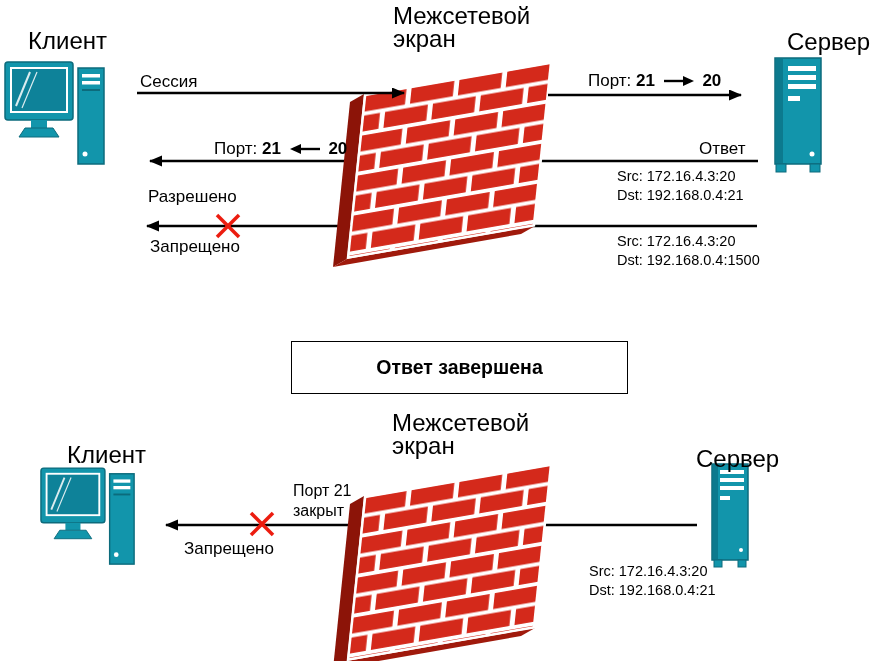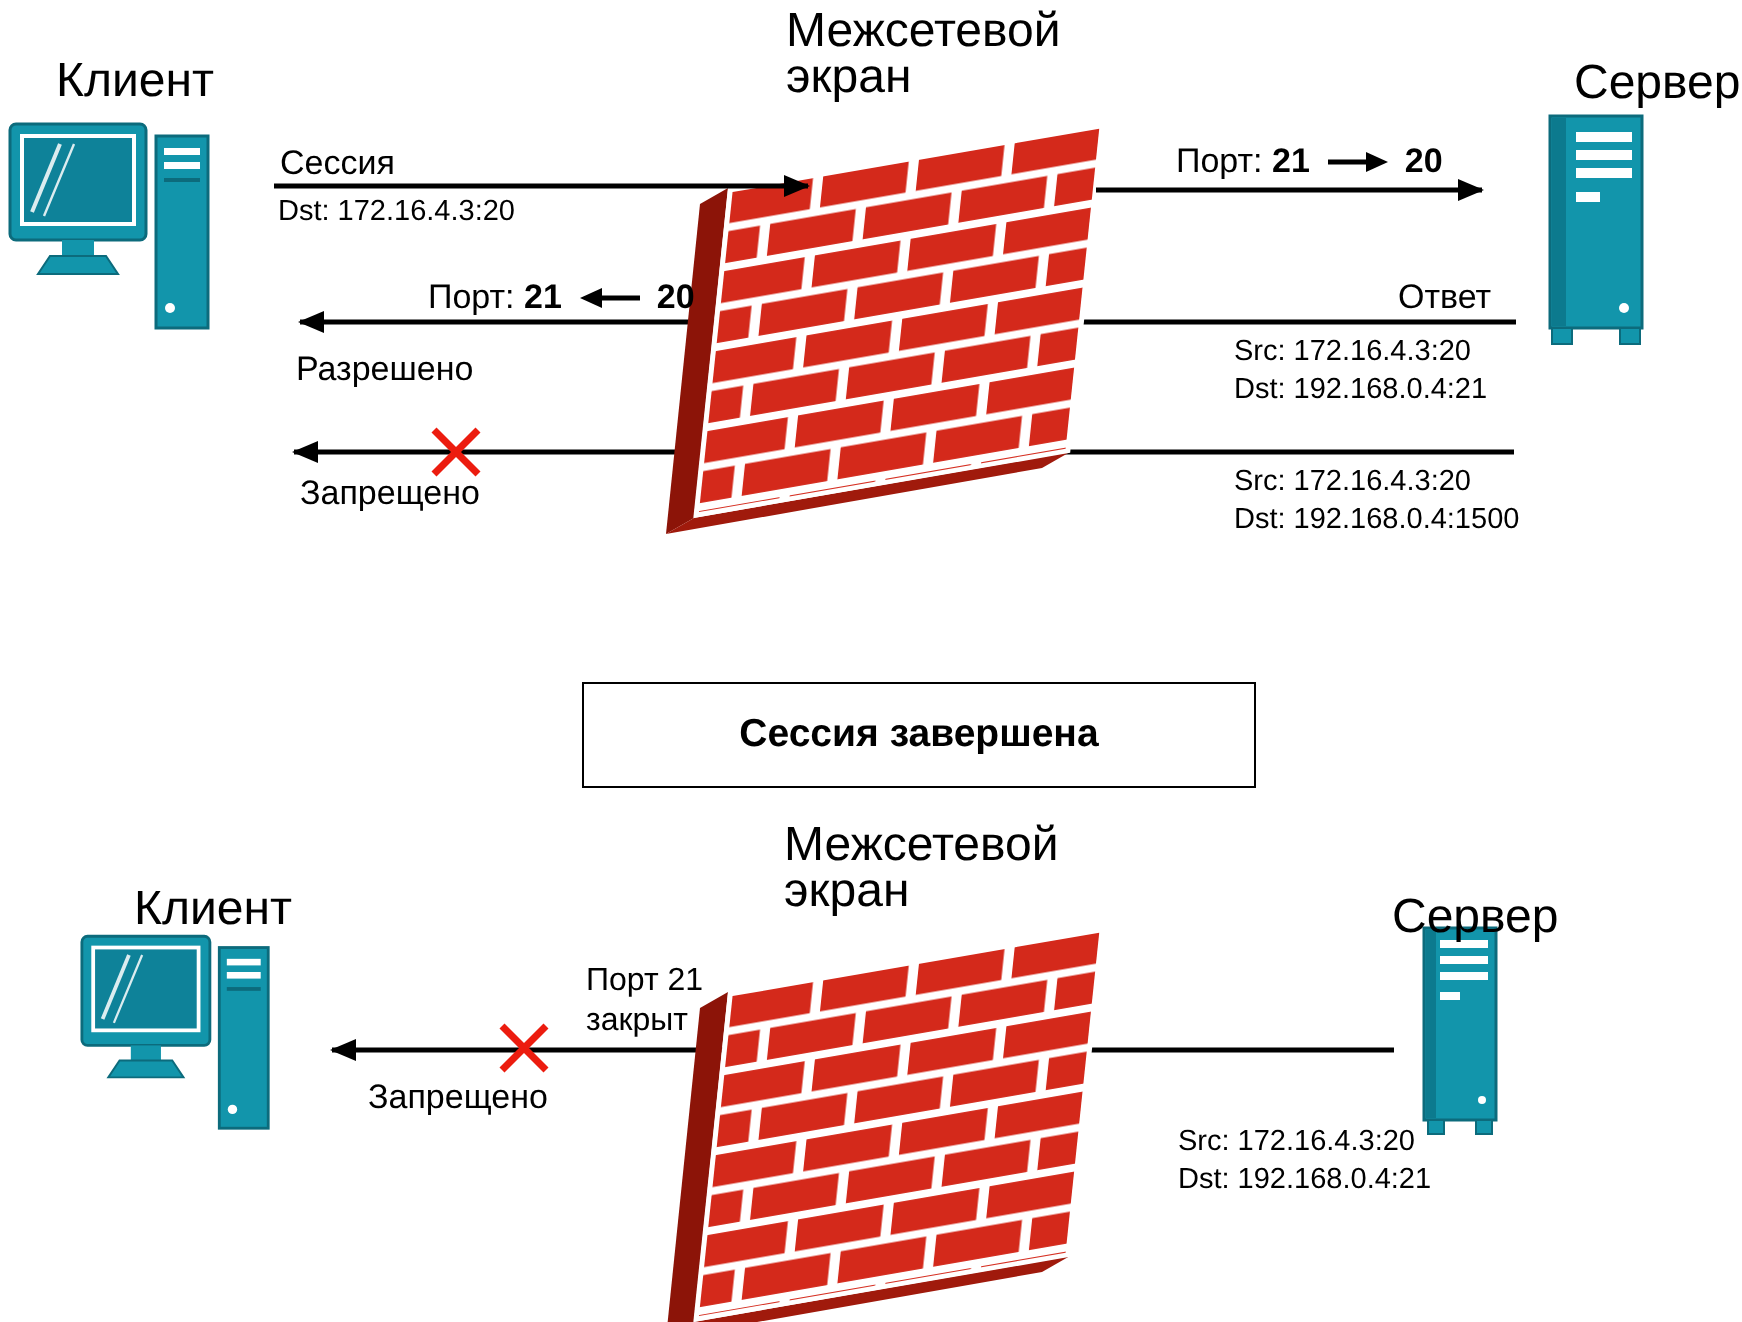--- a/index.html
+++ b/index.html
@@ -143,21 +143,20 @@
 
   <div class="lbl" style="left:393px;top:4px">
     <div>Межсетевой</div>
     <div>экран</div>
   </div>
 
   <div class="lbl" style="left:787px;top:30px">Сервер</div>
 
   <div class="lbl mid" style="left:140px;top:70px">Сессия</div>
   <div class="lbl small" style="left:139px;top:97px">
-    <div>Dst: 172.16.4.3:20</div>
   </div>
 
   <div class="lbl mid" style="left:588px;top:69px">
     <span>Порт:</span>
     <span class="b">21</span>
     <svg class="port-arrow" width="30" height="12">
       <line x1="0" y1="6" x2="20" y2="6" stroke="#000" stroke-width="2.4"></line>
       <polygon points="19,1 30,6 19,11" fill="#000"></polygon>
     </svg>
     <span class="b">20</span>
@@ -166,35 +165,35 @@
   <div class="lbl mid" style="left:214px;top:137px">
     <span>Порт:</span>
     <span class="b">21</span>
     <svg class="port-arrow" width="30" height="12">
       <polygon points="11,1 0,6 11,11" fill="#000"></polygon>
       <line x1="10" y1="6" x2="30" y2="6" stroke="#000" stroke-width="2.4"></line>
     </svg>
     <span class="b">20</span>
   </div>
 
-  <div class="lbl mid" style="left:148px;top:173px">Разрешено</div>
+  <div class="lbl mid" style="left:148px;top:185px">Разрешено</div>
 
   <div class="lbl mid" style="left:699px;top:137px">Ответ</div>
   <div class="lbl small" style="left:617px;top:167px">
     <div>Src: 172.16.4.3:20</div>
     <div>Dst: 192.168.0.4:21</div>
   </div>
 
   <div class="lbl mid" style="left:150px;top:235px">Запрещено</div>
   <div class="lbl small" style="left:617px;top:232px">
     <div>Src: 172.16.4.3:20</div>
     <div>Dst: 192.168.0.4:1500</div>
   </div>
 
-  <div class="session">Сессия завершена</div>
+  <div class="session">Ответ завершена</div>
 
   <div class="lbl" style="left:67px;top:443px">Клиент</div>
 
   <div class="lbl" style="left:392px;top:411px">
     <div>Межсетевой</div>
     <div>экран</div>
   </div>
 
   <div class="lbl" style="left:696px;top:447px">Сервер</div>
 

